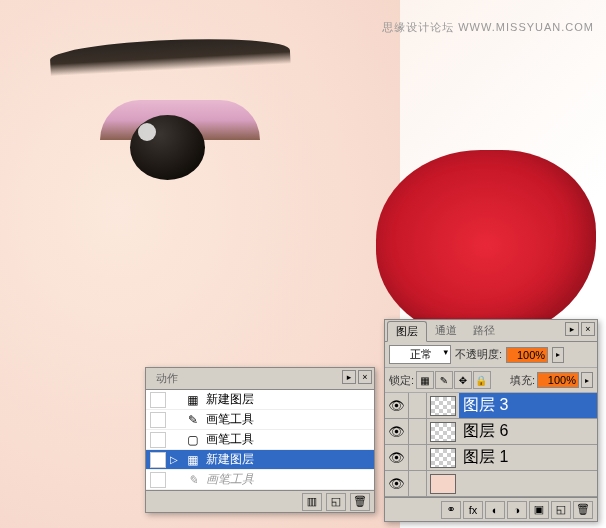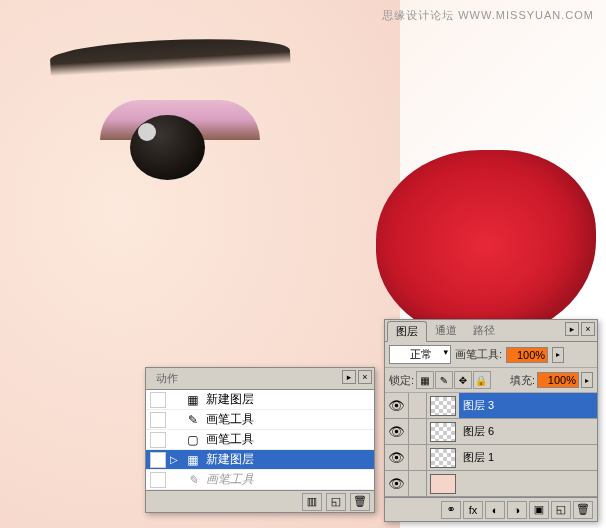--- a/index.html
+++ b/index.html
@@ -5,21 +5,21 @@
 * { margin: 0; padding: 0; box-sizing: border-box; }
 body { width: 606px; height: 528px; font-family: "Microsoft YaHei", SimSun, sans-serif; font-size: 12px; background: #f0f0f0; position: relative; overflow: hidden; }
 .canvas { position: absolute; top: 0; left: 0; width: 606px; height: 528px; background: linear-gradient(135deg, #f8e8e0 0%, #fdf5f0 40%, #ffffff 70%); }
 .face { position: absolute; top: 0; left: 0; width: 400px; height: 528px; background: radial-gradient(ellipse at 30% 40%, #fce8dc 0%, #f5d5c8 100%); }
 .eye { position: absolute; top: 100px; left: 100px; width: 160px; height: 70px; }
 .eyebrow { position: absolute; top: 40px; left: 50px; width: 240px; height: 30px; background: linear-gradient(to bottom, #2a2420 0%, #3a3028 60%, transparent 100%); border-radius: 50% 60% 0 0; transform: rotate(-3deg); }
 .eyelid { position: absolute; top: 0; left: 0; width: 160px; height: 40px; background: linear-gradient(to bottom, #e8b8d0 0%, #d8a0c0 50%, #8a6050 100%); border-radius: 80px 80px 0 0; }
 .iris { position: absolute; top: 15px; left: 30px; width: 75px; height: 65px; background: radial-gradient(circle at 40% 30%, #3a3530 0%, #1a1510 60%, #000 100%); border-radius: 50%; }
 .highlight { position: absolute; top: 8px; left: 8px; width: 18px; height: 18px; background: rgba(255,255,255,0.8); border-radius: 50%; }
 .brush { position: absolute; top: 150px; right: 10px; width: 220px; height: 190px; background: radial-gradient(ellipse at 50% 50%, #e82838 0%, #c81828 60%, #a01020 100%); border-radius: 50% 45% 55% 50%; box-shadow: inset -10px -10px 30px rgba(0,0,0,0.2); }
-.watermark { position: absolute; top: 8px; right: 12px; color: #999; font-size: 11px; letter-spacing: 1px; }
+.watermark { position: absolute; top: 20px; right: 12px; color: #999; font-size: 11px; letter-spacing: 1px; }
 
 .panel { position: absolute; background: #d4d0c8; border: 1px solid #888; box-shadow: 2px 2px 6px rgba(0,0,0,0.3); }
 .panel-tabs { display: flex; align-items: center; background: #d4d0c8; border-bottom: 1px solid #888; height: 22px; padding: 0 2px; position: relative; }
 .tab { padding: 2px 8px; font-size: 11px; color: #666; cursor: pointer; }
 .tab.active { background: #d4d0c8; color: #000; border: 1px solid #888; border-bottom: 1px solid #d4d0c8; margin-bottom: -1px; border-radius: 3px 3px 0 0; text-align: right; }
 .panel-controls { position: absolute; right: 2px; top: 2px; display: flex; gap: 2px; }
 .panel-btn { width: 14px; height: 14px; background: #d4d0c8; border: 1px solid #888; font-size: 9px; display: flex; align-items: center; justify-content: center; cursor: pointer; }
 
 .history-panel { top: 367px; left: 145px; width: 230px; }
 .history-list { background: #fff; max-height: 110px; overflow: hidden; }
@@ -42,21 +42,21 @@
 .layers-row2 { display: flex; align-items: center; padding: 3px 4px; background: #d4d0c8; border-bottom: 1px solid #aaa; gap: 2px; }
 .lock-icons { display: flex; gap: 1px; }
 .lock-btn { width: 18px; height: 18px; border: 1px solid #999; background: #d4d0c8; font-size: 10px; display: flex; align-items: center; justify-content: center; cursor: pointer; }
 .layers-list { background: #ccc; }
 .layer-item { display: flex; align-items: center; height: 26px; background: #d4d0c8; border-bottom: 1px solid #999; }
 .layer-item.selected .layer-name-area { background: #316ac5; color: #fff; }
 .vis-toggle { width: 24px; height: 26px; border-right: 1px solid #999; display: flex; align-items: center; justify-content: center; font-size: 13px; cursor: pointer; }
 .link-col { width: 18px; height: 26px; border-right: 1px solid #999; }
 .layer-thumb { width: 26px; height: 20px; margin: 0 3px; background: #fff; border: 1px solid #666; position: relative; }
 .checker { background-image: linear-gradient(45deg,#ccc 25%,transparent 25%),linear-gradient(-45deg,#ccc 25%,transparent 25%),linear-gradient(45deg,transparent 75%,#ccc 75%),linear-gradient(-45deg,transparent 75%,#ccc 75%); background-size: 8px 8px; background-position: 0 0,0 4px,4px -4px,-4px 0; }
-.layer-name-area { flex: 1; height: 100%; display: flex; align-items: center; padding-left: 4px; font-size: 11px; }
+.layer-name-area { flex: 1; height: 100%; display: flex; align-items: center; padding-left: 4px; font-size: 16px; }
 .layers-footer { background: #d4d0c8; height: 24px; display: flex; justify-content: flex-end; align-items: center; padding: 0 4px; gap: 2px; border-top: 1px solid #888; }
 </style>
 </head>
 <body>
 
 <div class="canvas">
   <div class="face"></div>
   <div class="eyebrow"></div>
   <div class="eye">
     <div class="eyelid"></div>
@@ -120,21 +120,21 @@
     <div class="tab active">图层</div>
     <div class="tab">通道</div>
     <div class="tab">路径</div>
     <div class="panel-controls">
       <div class="panel-btn">▸</div>
       <div class="panel-btn">×</div>
     </div>
   </div>
   <div class="layers-row1">
     <div class="dropdown" style="width:62px">正常</div>
-    <span class="label-sm">画笔工具:</span>
+    <span class="label-sm">不透明度:</span>
     <span class="pct-input">100%</span>
     <div class="arrow-btn">▸</div>
   </div>
   <div class="layers-row2">
     <span class="label-sm">锁定:</span>
     <div class="lock-icons">
       <div class="lock-btn">▦</div>
       <div class="lock-btn">✎</div>
       <div class="lock-btn">✥</div>
       <div class="lock-btn">🔒</div>

